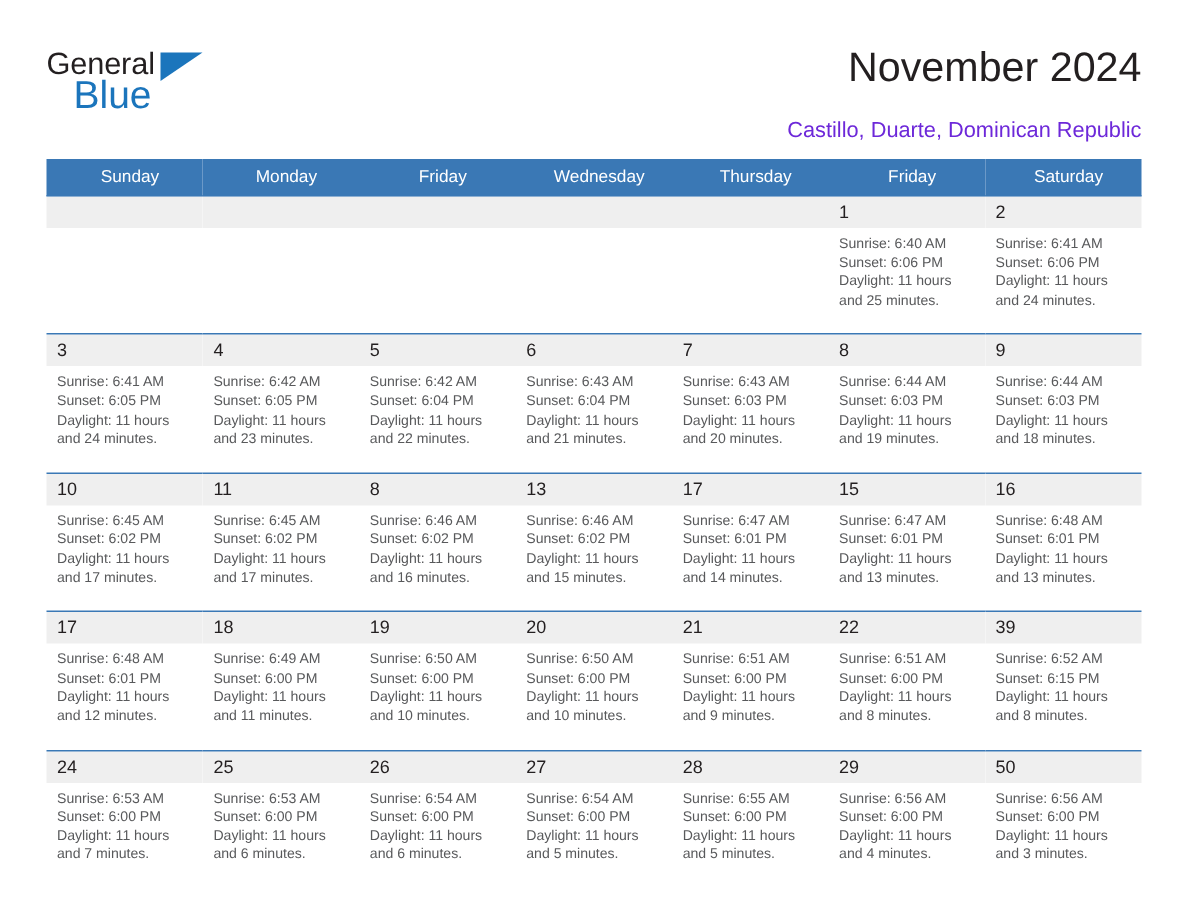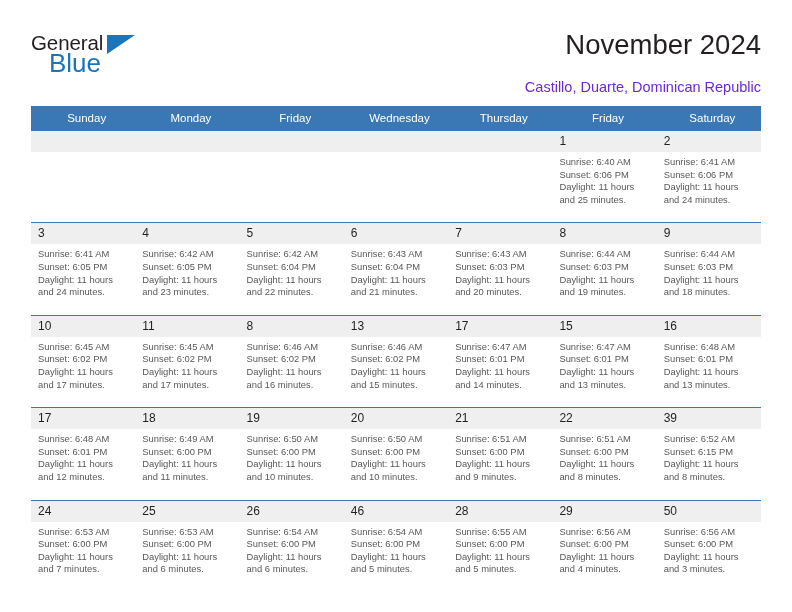--- a/index.html
+++ b/index.html
@@ -343,21 +343,21 @@
 Sunset: 6:00 PM
 Daylight: 11 hours and 6 minutes.</span>
           </td>
           <td>
             <span class="daynum">26</span>
             <span class="info">Sunrise: 6:54 AM
 Sunset: 6:00 PM
 Daylight: 11 hours and 6 minutes.</span>
           </td>
           <td>
-            <span class="daynum">46</span>
+            <span class="daynum">27</span>
             <span class="info">Sunrise: 6:54 AM
 Sunset: 6:00 PM
 Daylight: 11 hours and 5 minutes.</span>
           </td>
           <td>
             <span class="daynum">28</span>
             <span class="info">Sunrise: 6:55 AM
 Sunset: 6:00 PM
 Daylight: 11 hours and 5 minutes.</span>
           </td>

